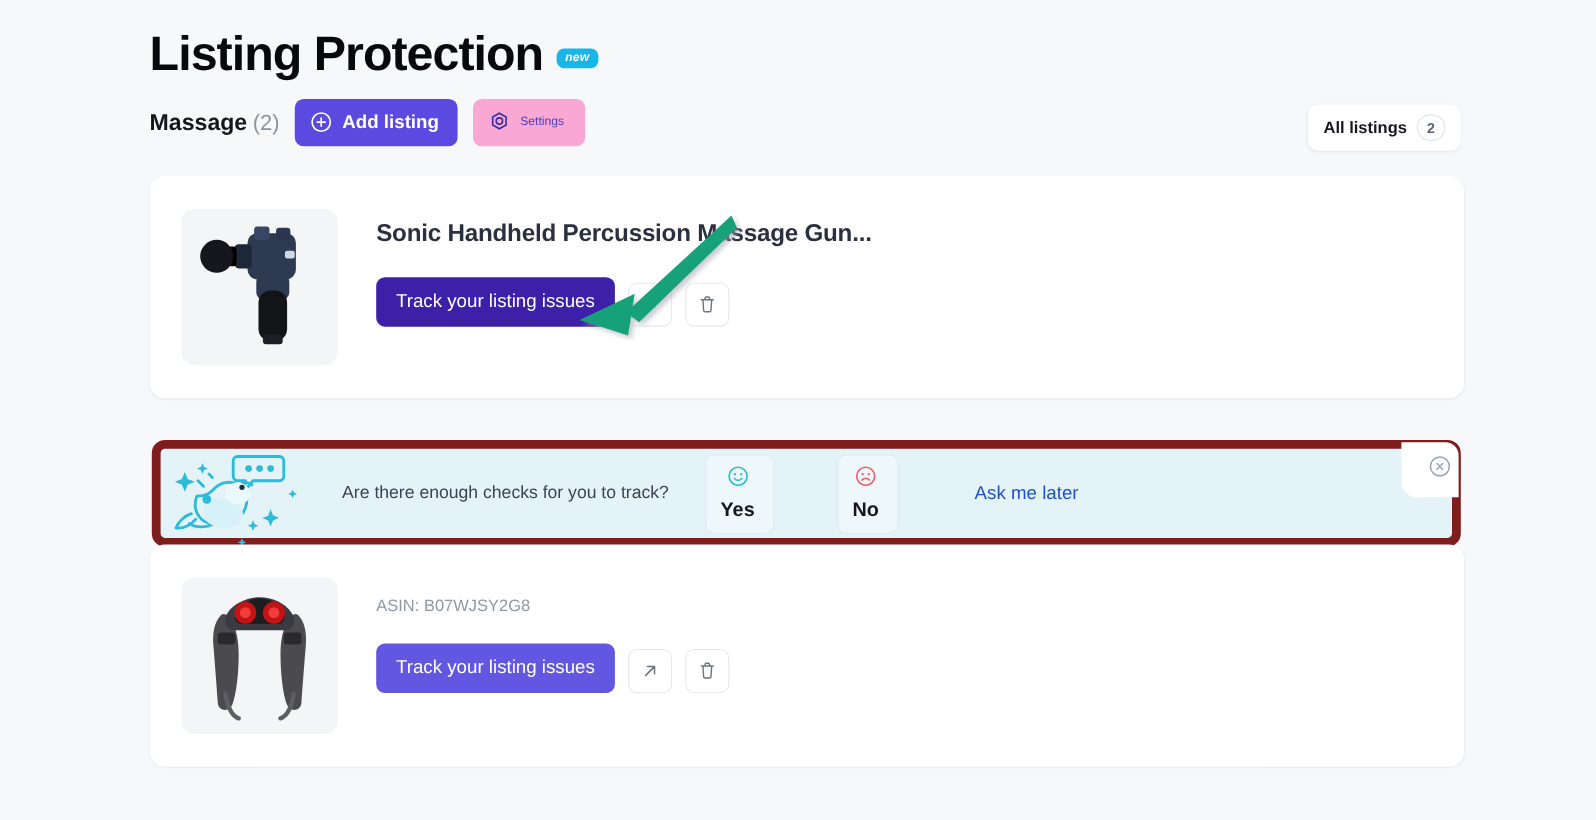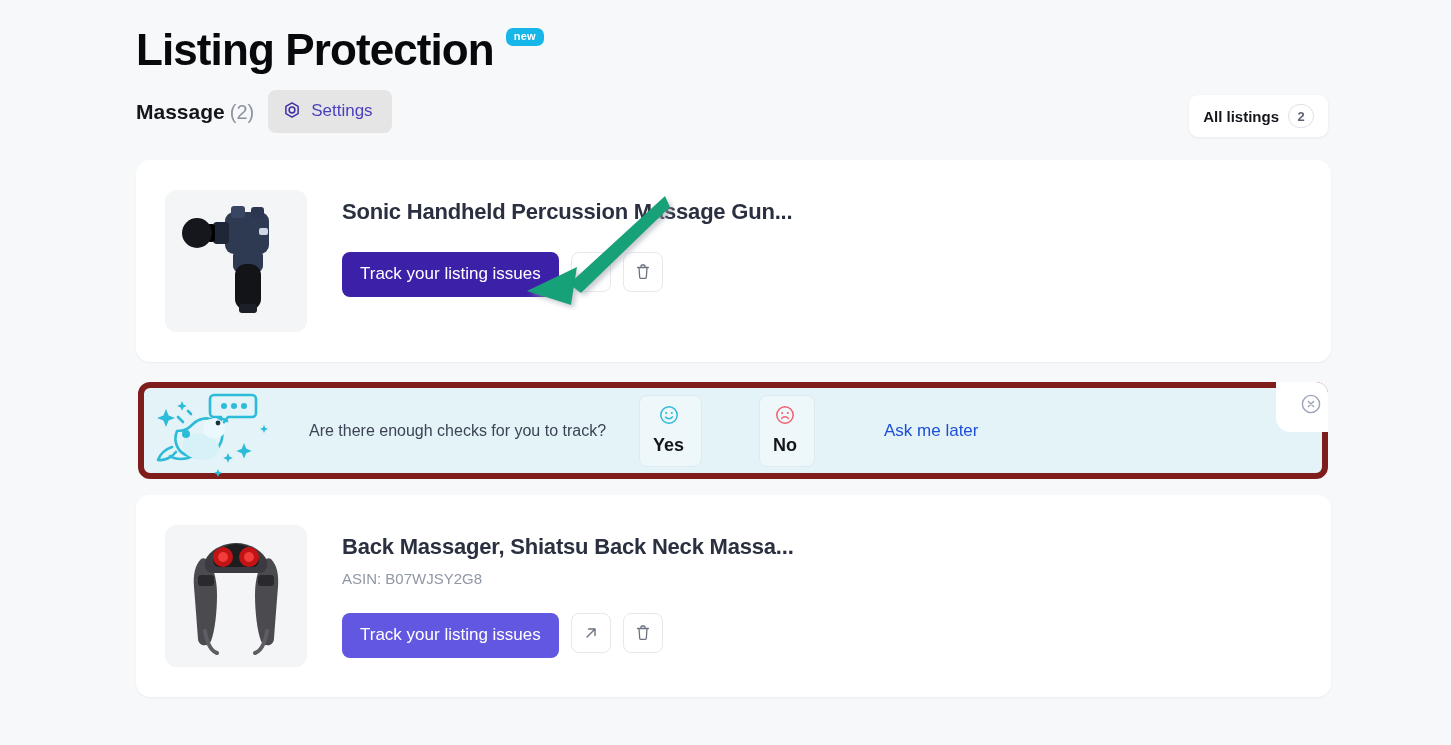--- a/index.html
+++ b/index.html
@@ -12,44 +12,44 @@
   .page { position: relative; width: 1451px; height: 745px; }
 
   
   .header { position: absolute; left: 136px; top: 22px; }
   .title-row { display: flex; align-items: flex-start; gap: 12px; }
   .page-title {
     font-size: 44px; font-weight: 700; color: #08090c;
     letter-spacing: -0.9px; line-height: 56px;
   }
   .new-badge {
-    margin-top: 6px;
+    margin-top: 22px;
     background: #17b6e8; color: #ffffff;
     font-size: 11px; font-weight: 700; letter-spacing: .2px;
     padding: 2px 8px 3px; border-radius: 7px;
-    line-height: 13px; text-transform: lowercase;
+    line-height: 13px; text-transform: lowercase; font-style: italic;
   }
 
   
   .toolbar { position: absolute; left: 136px; top: 90px; display: flex; align-items: center; gap: 14px; }
   .listings-label { font-size: 21px; font-weight: 700; color: #14161c; }
   .listings-count { font-size: 20px; font-weight: 400; color: #8d93a1; margin-left: 5px; }
   .btn {
     display: inline-flex; align-items: center; gap: 9px;
     border: none; border-radius: 8px; cursor: pointer;
     font-family: inherit;
   }
   .btn-primary {
     background: #5b4ae0; color: #fff;
     font-size: 17px; font-weight: 600;
     padding: 11px 17px 12px 14px;
   }
   .btn-secondary {
-    background: #e5e5e5; color: #4a3fbe;
-    font-size: 17px; font-weight: 500;
+    background: #f9a8d4; color: #4a3fbe;
+    font-size: 11px; font-weight: 500;
     padding: 11px 19px 12px 14px;
   }
   .icon { display: inline-flex; align-items: center; justify-content: center; }
 
   
   .filters {
     position: absolute; right: 120px; top: 92px;
     display: flex; align-items: center; gap: 0;
     padding: 3px; border-radius: 10px;
   }
@@ -85,40 +85,40 @@
   }
   .thumb svg { display: block; }
 
   .card-body { position: absolute; left: 206px; top: 38px; right: 30px; }
   .product-title {
     font-size: 22px; font-weight: 700; color: #2b3040;
     letter-spacing: -0.2px; line-height: 28px;
   }
   .asin { margin-top: 9px; font-size: 15px; color: #9097a5; }
 
-  .actions { margin-top: 26px; display: flex; align-items: flex-start; gap: 12px; }
+  .actions { margin-top: 26px; display: flex; align-items: flex-end; gap: 12px; }
   .track-btn {
     border: none; border-radius: 8px; cursor: pointer;
     color: #ffffff; font-size: 17px; font-weight: 500;
     padding: 12px 18px 13px; font-family: inherit;
   }
   .track-btn.hover { background: #3c20a8; }
   .track-btn.normal { background: #6257e0; }
   .icon-btn {
     width: 40px; height: 40px; border: 1px solid #e6e8ee;
     border-radius: 8px; background: #fff; cursor: pointer;
     display: inline-flex; align-items: center; justify-content: center;
   }
 
   
   .banner {
-    position: absolute; left: 138px; top: 382px;
+    position: absolute; left: 138px; top: 400px;
     width: 1190px; height: 97px;
     background: #e3f3f7; border-radius: 12px;
-    border: 6px solid #7f1d1d;
+    border: 8px solid #7f1d1d;
   }
   .banner-inner { position: relative; width: 100%; height: 100%; display: flex; align-items: center; }
   .bird { position: absolute; left: 8px; top: -7px; }
   .banner-question {
     position: absolute; left: 165px; top: 50%; transform: translateY(-50%);
     font-size: 16px; color: #3d4354;
   }
   .vote-btn {
     position: absolute; top: 50%; transform: translateY(-50%);
     display: inline-flex; align-items: center; gap: 10px;
@@ -161,20 +161,29 @@
       <div class="page-title">Listing Protection</div>
       <div class="new-badge">new</div>
     </div>
   </div>
 
   <div class="toolbar">
     <div>
       <span class="listings-label">Massage</span><span class="listings-count">(2)</span>
     </div>
 
+    <button class="btn btn-primary">
+      <span class="icon">
+        <svg width="20" height="20" viewBox="0 0 20 20" fill="none">
+          <circle cx="10" cy="10" r="8.3" stroke="#ffffff" stroke-width="1.5"></circle>
+          <path d="M10 6.3v7.4M6.3 10h7.4" stroke="#ffffff" stroke-width="1.5" stroke-linecap="round"></path>
+        </svg>
+      </span>
+      <span>Add listing</span>
+    </button>
 
     <button class="btn btn-secondary">
       <span class="icon">
         <svg width="20" height="20" viewBox="0 0 20 20" fill="none">
           <path d="M10 1.9l6.1 3.5v7.2L10 16.1 3.9 12.6V5.4L10 1.9z" stroke="#3b2fa8" stroke-width="1.5" stroke-linejoin="round"></path>
           <circle cx="10" cy="9" r="2.9" stroke="#3b2fa8" stroke-width="1.5"></circle>
         </svg>
       </span>
       <span>Settings</span>
     </button>
@@ -313,21 +322,20 @@
           <circle cx="84" cy="26" r="10" fill="#c21414"></circle>
           <circle cx="58" cy="26" r="5" fill="#f23b3b"></circle>
           <circle cx="84" cy="26" r="5" fill="#f23b3b"></circle>
           <rect x="33" y="44" width="16" height="11" rx="3" fill="#2a2a2e"></rect>
           <rect x="93" y="44" width="16" height="11" rx="3" fill="#2a2a2e"></rect>
           <path d="M40 100c2 12 6 20 12 22M102 100c-2 12-6 20-12 22" stroke="#5d5d63" stroke-width="4" fill="none" stroke-linecap="round"></path>
         </g>
       </svg>
     </div>
     <div class="card-body">
-      <div class="product-title">Back Massager, Shiatsu Back Neck Massa...</div>
       <div class="asin">ASIN: B07WJSY2G8</div>
       <div class="actions">
         <button class="track-btn normal">Track your listing issues</button>
         <button class="icon-btn">
           <span class="icon">
             <svg width="16" height="16" viewBox="0 0 16 16" fill="none">
               <path d="M4 12L12 4M5.6 4H12v6.4" stroke="#6b7280" stroke-width="1.4" stroke-linecap="round" stroke-linejoin="round"></path>
             </svg>
           </span>
         </button>

